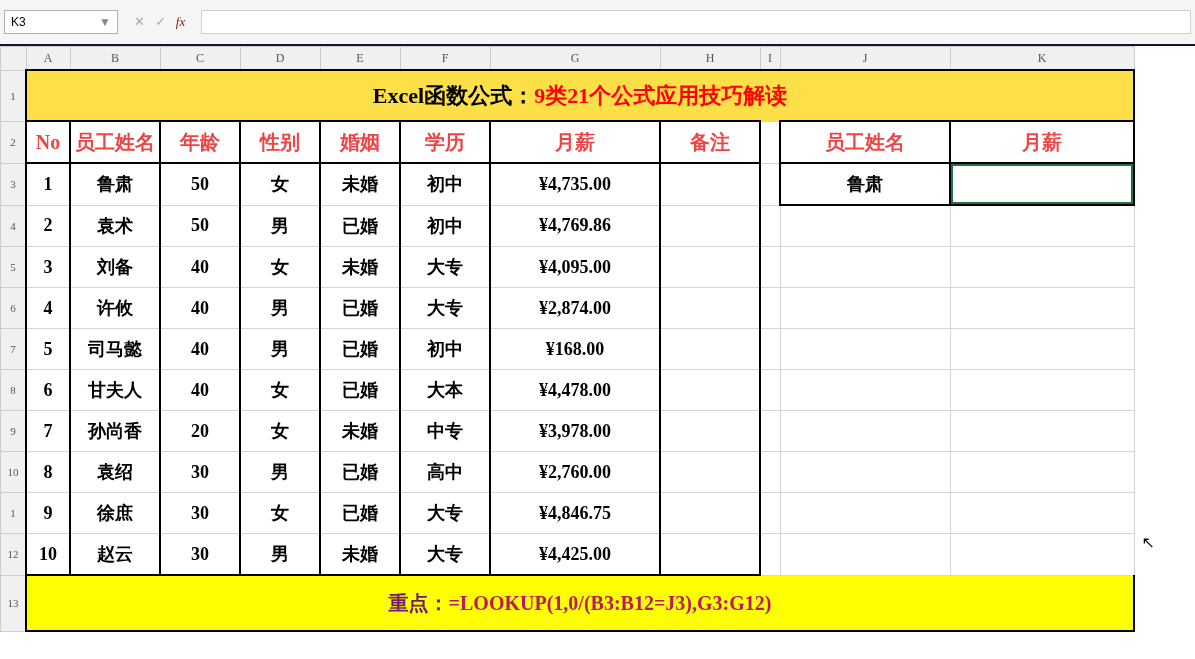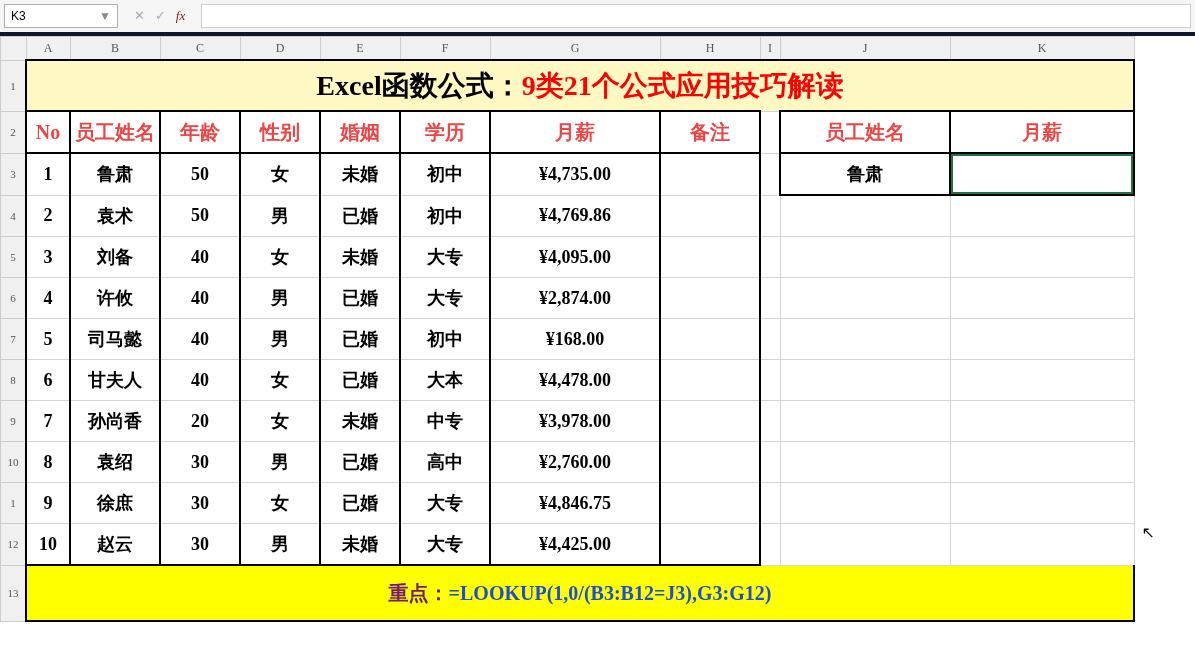--- a/index.html
+++ b/index.html
@@ -1,40 +1,40 @@
 <!DOCTYPE html>
 <html><head>
 <meta charset="utf-8">
 <style>
   html,body{margin:0;padding:0;font-family:"Microsoft YaHei",SimSun,Arial,sans-serif;background:#fff;color:#000;font-size:13px;overflow:hidden}
-  .fb{display:flex;align-items:center;height:28px;border-bottom:4px solid #0f172a;background:#f5f5f5;padding:2px 4px;gap:6px}
+  .fb{display:flex;align-items:center;height:28px;border-bottom:2px solid #0f172a;background:#f5f5f5;padding:8px 4px;gap:6px}
   .namebox{width:100px;height:22px;border:1px solid #b0b0b0;background:#fff;display:flex;align-items:center;padding:0 6px;justify-content:space-between}
   .namebox span{font-size:12px}
   .dd{color:#888;font-size:9px}
   .fbtns{display:flex;gap:10px;padding:0 10px;color:#aaa}
   .fxlab{font-style:italic;color:#7f1d1d;font-family:"Times New Roman",serif}
   .finput{flex:1;height:22px;border:1px solid #d0d0d0;background:#fff}
   .sheet{position:relative;}
   table{border-collapse:collapse;table-layout:fixed}
   td,th{border:1px solid #d4d4d4;padding:0;height:40px;vertical-align:middle;text-align:center;font-size:18px;font-family:SimSun,"Microsoft YaHei";font-weight:bold}
   .colhdr td{height:22px;font-size:12px;font-weight:normal;background:#f0f0f0;color:#555;border-color:#ccc}
   .rowhdr{width:24px;min-width:24px;font-size:11px;font-weight:normal;background:#f0f0f0;color:#555;text-align:center;border-color:#ccc}
   .corner{background:#f0f0f0;border-color:#ccc}
-  .title{background:#fef9c3;color:#000;font-family:SimSun;font-size:28px;font-weight:bold}
+  .title{background:#fde047;color:#000;font-family:SimSun;font-size:22px;font-weight:bold}
   .title .red{color:#ff0000}
   .hdr{background:#fff;color:#ef4444;font-size:20px}
   .bord{border:2px solid #000!important}
   .bord-t{border-top:2px solid #000!important}
   .bord-b{border-bottom:2px solid #000!important}
   .bord-l{border-left:2px solid #000!important}
   .bord-r{border-right:2px solid #000!important}
   .selcell{box-shadow:inset 0 0 0 2px #217346}
   .footer{background:#ffff00;font-size:20px;font-weight:bold}
   .footer .black{color:#701a75}
-  .footer .red{color:#1d4ed8}
+  .footer .red{color:#be185d}
   .gap{border-left:none!important;border-right:none!important}
   .cursor{position:absolute;right:40px;bottom:80px;font-size:16px;color:#000;pointer-events:none}
 </style>
 </head>
 <body>
 
 <div class="fb">
   <div class="namebox">
     <span>K3</span>
     <span class="dd">▼</span>

